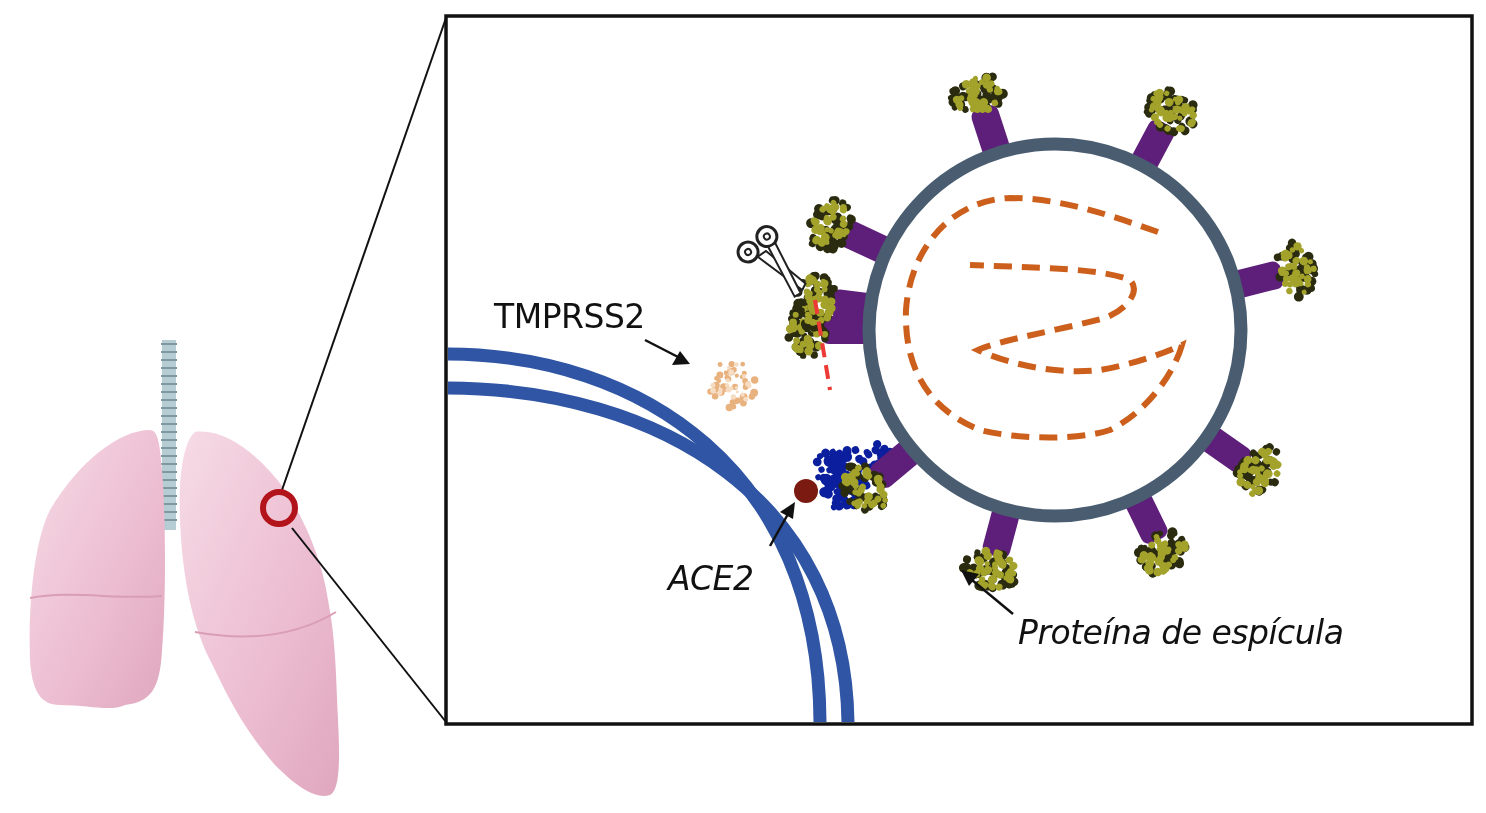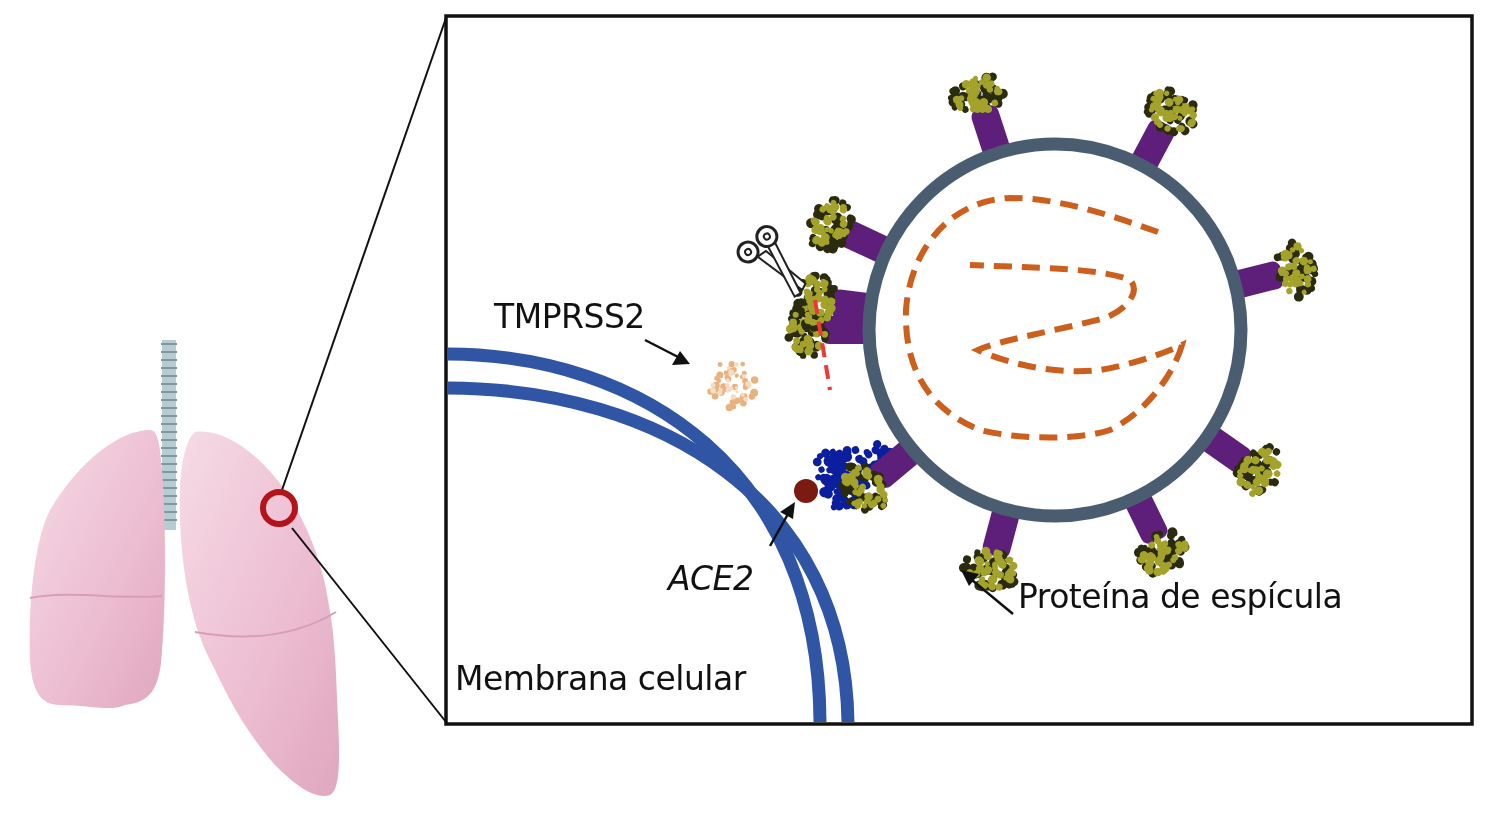--- a/index.html
+++ b/index.html
@@ -2,21 +2,21 @@
 <html><head>
 <meta charset="utf-8">
 <style>
   html, body { margin: 0; padding: 0; background: #ffffff; }
   body { width: 1486px; height: 813px; position: relative; overflow: hidden; font-family: "DejaVu Sans", sans-serif; }
   #stage { position: absolute; left: 0; top: 0; width: 1186px; height: 813px; }
   .label { position: absolute; color: #111111; font-family: "DejaVu Sans", sans-serif; font-size: 33px; letter-spacing: -0.5px; white-space: nowrap; line-height: 1; }
   #lbl-tmprss2 { left: 494px; top: 300px; }
   #lbl-ace2 { left: 668px; top: 562px; font-style: italic; }
   #lbl-membrane { left: 455px; top: 662px; }
-  #lbl-spike { left: 1018px; top: 580px; }
+  #lbl-spike { left: 1018px; top: 616px; font-style: italic; }
 </style>
 </head>
 <body>
 
 <div id="stage">
   <svg id="art" width="1486" height="813" viewBox="0 0 1486 813">
     <defs>
       <linearGradient id="lungGrad" x1="0" y1="0" x2="1" y2="1">
         <stop offset="0" stop-color="#f6dbe6"></stop>
         <stop offset="0.6" stop-color="#ecbcd0"></stop>
@@ -1160,15 +1160,14 @@
       </g>
       <g>
         <line x1="1013" y1="614" x2="972" y2="580" stroke="#111" stroke-width="2.5"></line>
         <polygon points="961,570 979,574 969,586" fill="#111"></polygon>
       </g>
     </g>
   </svg>
 
   <div class="label" id="lbl-tmprss2">TMPRSS2</div>
   <div class="label" id="lbl-ace2">ACE2</div>
-  <div class="label" id="lbl-membrane">Membrana celular</div>
   <div class="label" id="lbl-spike">Proteína de espícula</div>
 </div>
 
 </body></html>

